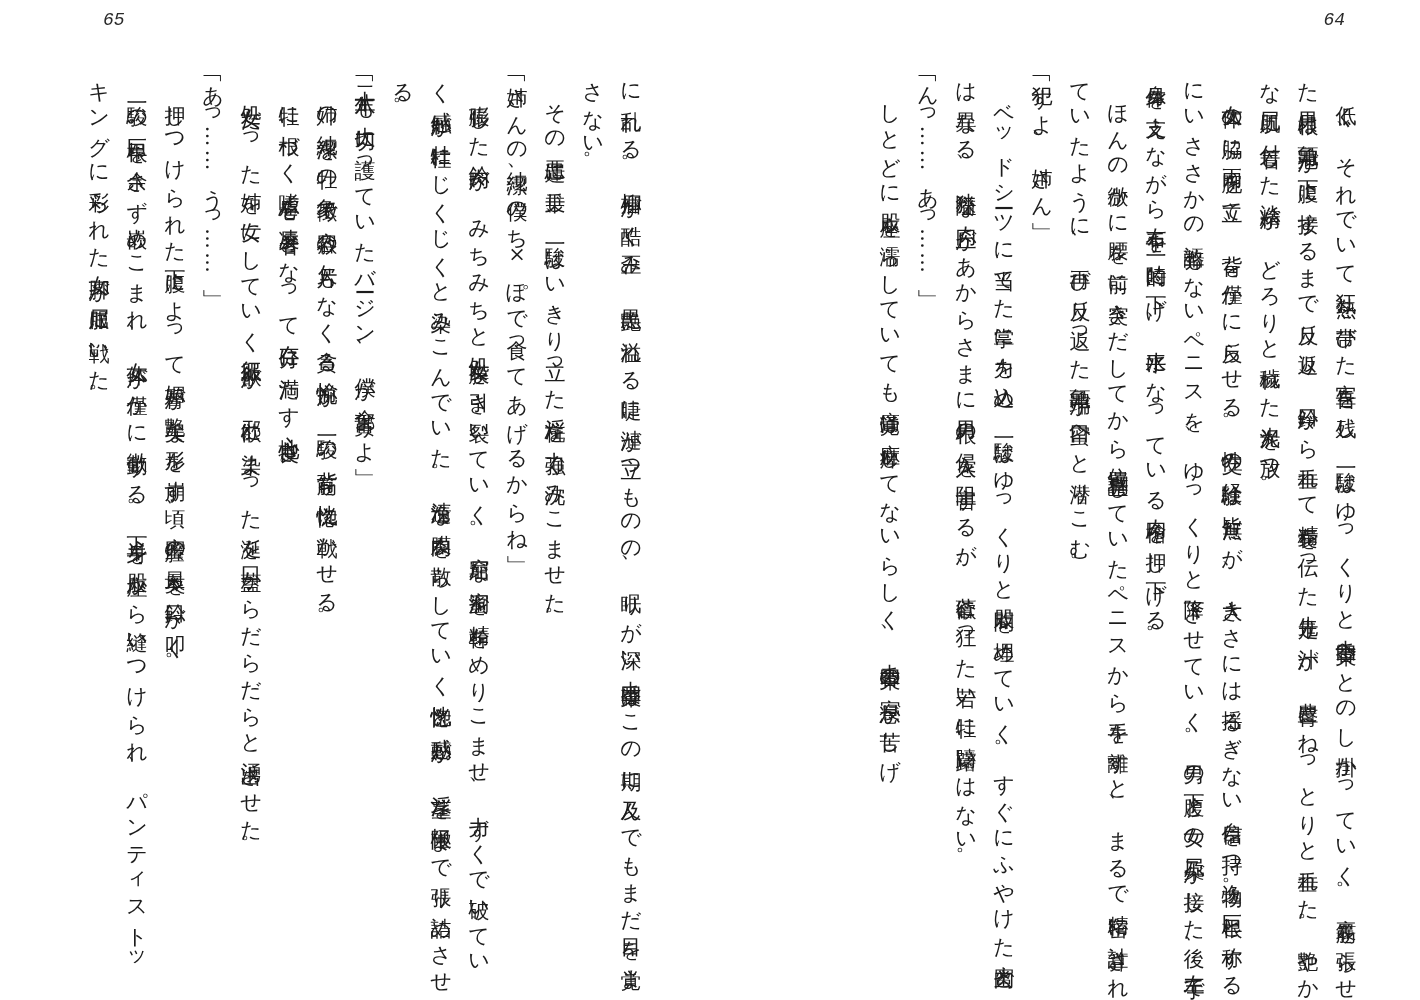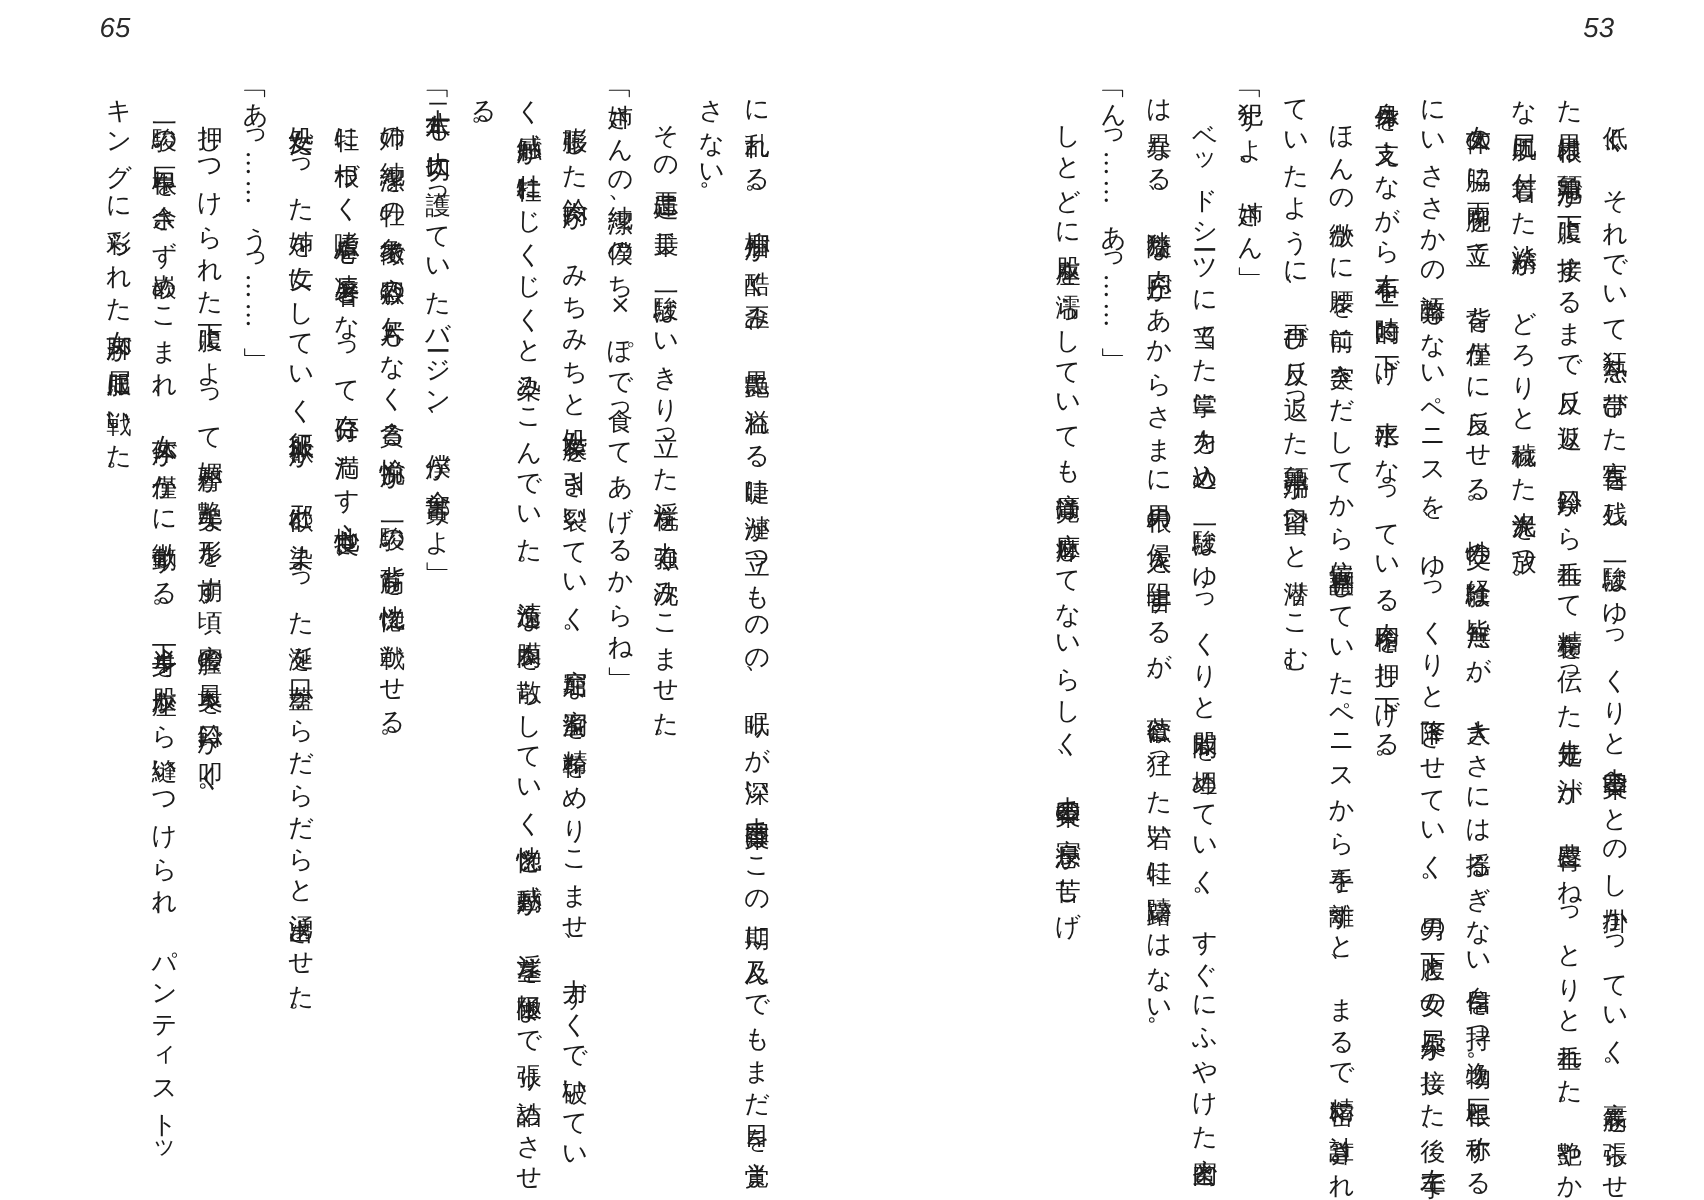--- a/index.html
+++ b/index.html
@@ -11,24 +11,25 @@
     width: 1420px;
     height: 1000px;
     background: #ffffff;
     overflow: hidden;
     font-family: "DejaVu Serif", serif;
     color: #1c1c1c;
   }
   .pagenum {
     position: absolute;
     top: 10px;
-    font-size: 23px;
+    font-size: 18px;
     font-style: italic;
     color: #2a2a2a;
-    font-family: Liberation Sans, sans-serif;
+    font-family: Liberation Mono, monospace;
+    margin-left: 20px;
   }
   .pn-right { right: 75px; }
   .pn-left  { left: 83px; }
   .page {
     position: absolute;
     top: 68px;
     height: 925px;
     writing-mode: vertical-rl;
     text-orientation: mixed;
     font-size: 21px;
@@ -46,21 +47,21 @@
   
   .page-right { right: 55px; }
   
   .page-left  { right: 770px; }
 </style>
 </head>
 <body>
 
 <div class="screen">
 
-  <div class="pagenum pn-right">53</div>
+  <div class="pagenum pn-right">64</div>
 
   <div class="pagenum pn-left">65</div>
 
   <div class="page page-right">
     <p class="indent">低く、それでいて狂熱を帯びた宣告を残し、駿一はゆっくりと由香菜へとのし掛かっていく。裏筋を張らせた男根は亀頭冠が下腹に接するまで反り返り、鈴口から垂れて精嚢を伝った先走り汁が、豊臀にねっとりと垂れた。艶やかな尻肌に付着した淡精が、どろりと穢れた光沢を放つ。</p>
     <p class="indent">女体の脇に両腕を立て、背を僅かに反らせる。性交の経験は皆無だが、大きさには揺るぎない自信を持つ逸物。巨根と称するにいささかの語弊もないペニスを、ゆっくりと降下させていく。男の下腹と女の尻朶が接した後、左手で身体を支えながら右手を一時的に下げ、水平になっている肉槍を押し下げる。</p>
     <p class="indent">ほんの微かに腰を前に突きだしてから位置調整していたペニスから手を離すと、まるで精密に計算されていたように、再び反り返った亀頭端が蜜口へと潜りこむ。</p>
     <p>「犯すよ、姉さん」</p>
     <p class="indent">ベッドシーツに当てた掌に力を込め、駿一はゆっくりと股間を埋めていく。すぐにふやけた蜜肉とは異なる、狭隘な肉丘があからさまに男根の侵入を阻害するが、蒼欲に狂った若い牡に躊躇いはない。</p>
     <p>「んっ……あっ……」</p>

